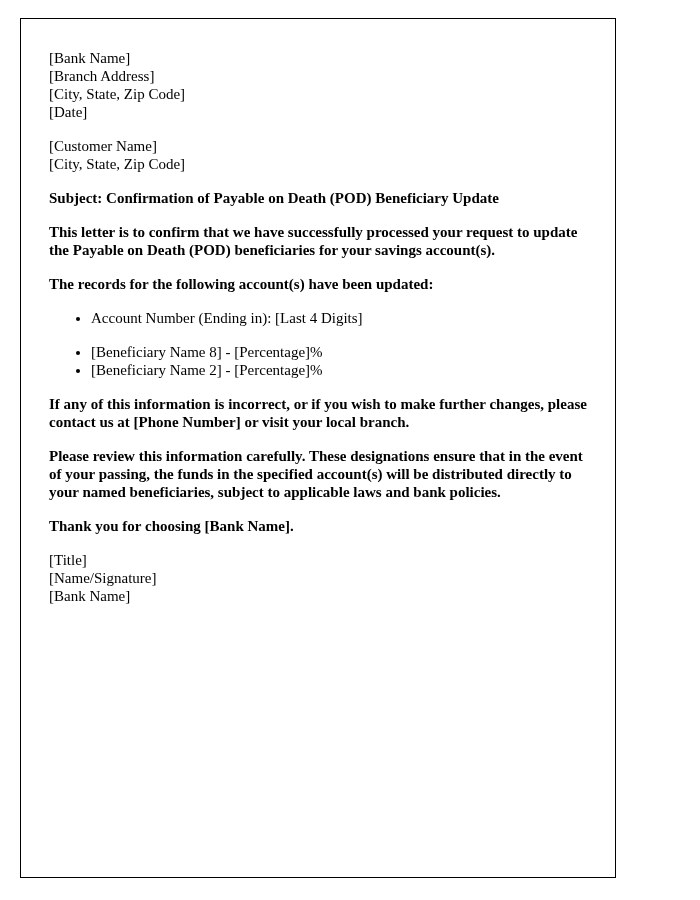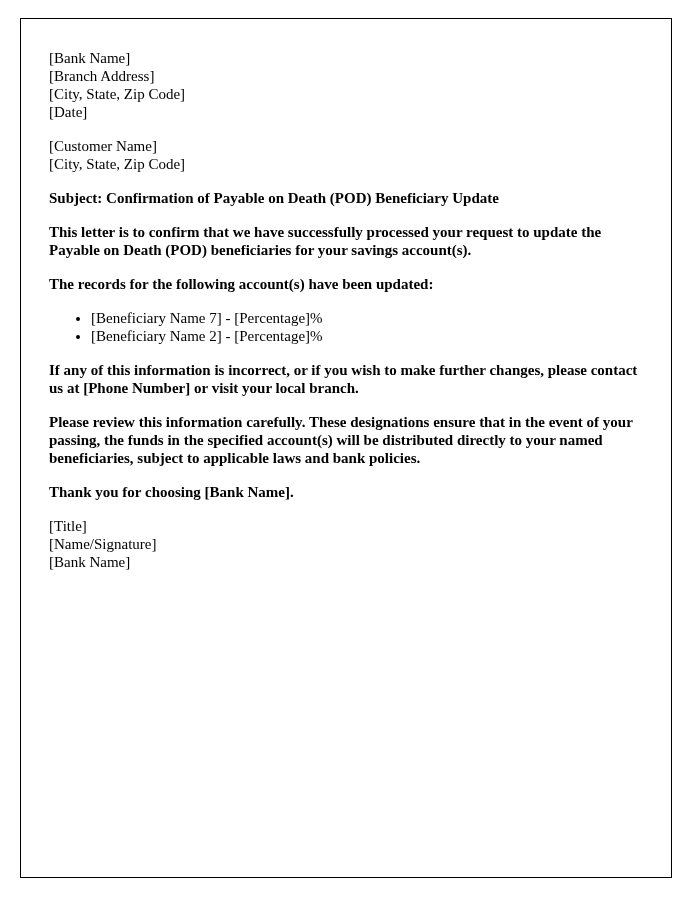--- a/index.html
+++ b/index.html
@@ -7,21 +7,21 @@
     width: 700px;
     height: 900px;
     background: #ffffff;
     font-family: "Liberation Serif", "DejaVu Serif", serif;
     color: #000000;
   }
   .page-frame {
     position: absolute;
     left: 20px;
     top: 18px;
-    width: 652px;
+    width: 596px;
     height: 860px;
     border: 1px solid #000000;
     background: #ffffff;
     padding: 30px 26px 30px 28px;
     overflow: hidden;
   }
   .letter-body {
     font-size: 15px;
     line-height: 18px;
     max-width: 600px;
@@ -54,24 +54,27 @@
       <div class="line">[City, State, Zip Code]</div>
     </div>
 
     <p class="block">Subject: Confirmation of Payable on Death (POD) Beneficiary Update</p>
 
 
     <p class="block">This letter is to confirm that we have successfully processed your request to update the Payable on Death (POD) beneficiaries for your savings account(s).</p>
 
     <p class="block">The records for the following account(s) have been updated:</p>
 
+    <ul class="block">
+      <li>Account Number (Ending in): [Last 4 Digits]</li>
+    </ul>
 
 
     <ul class="block">
-      <li>[Beneficiary Name 7] - [Percentage]%</li>
+      <li>[Beneficiary Name 8] - [Percentage]%</li>
       <li>[Beneficiary Name 2] - [Percentage]%</li>
     </ul>
 
     <p class="block">If any of this information is incorrect, or if you wish to make further changes, please contact us at [Phone Number] or visit your local branch.</p>
 
     <p class="block">Please review this information carefully. These designations ensure that in the event of your passing, the funds in the specified account(s) will be distributed directly to your named beneficiaries, subject to applicable laws and bank policies.</p>
 
     <p class="block">Thank you for choosing [Bank Name].</p>
 
 

